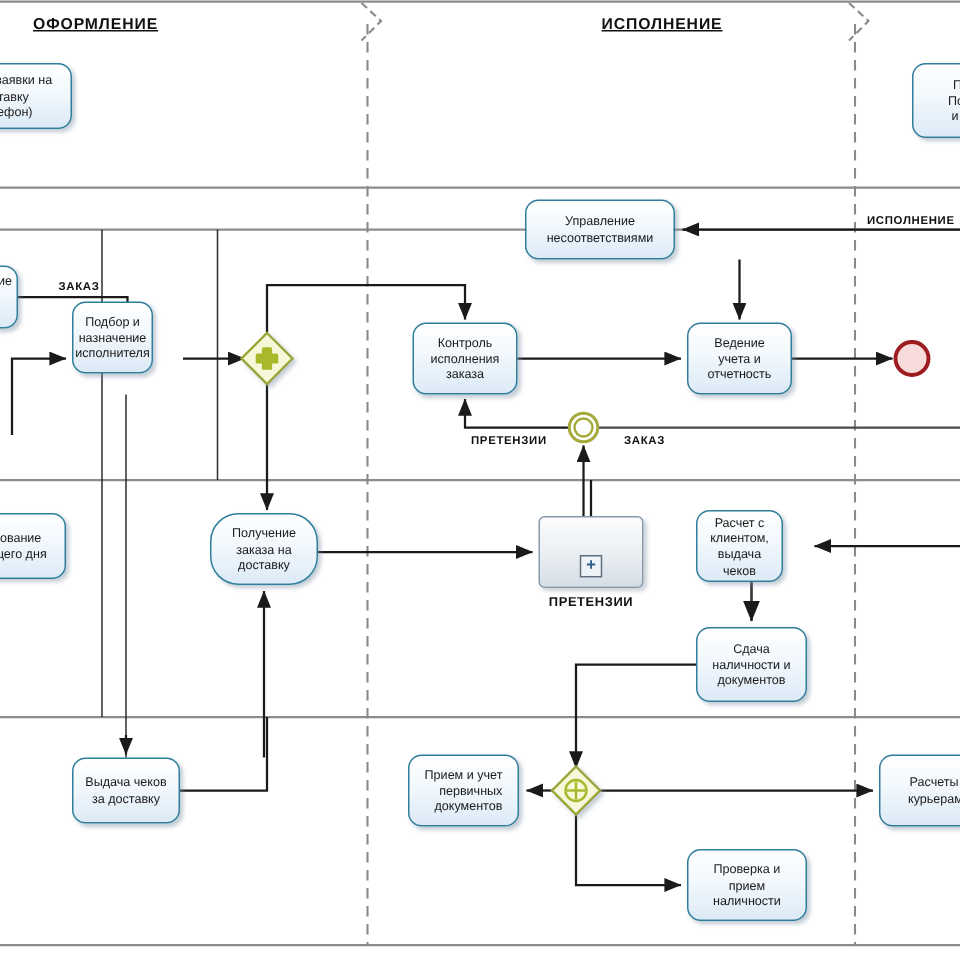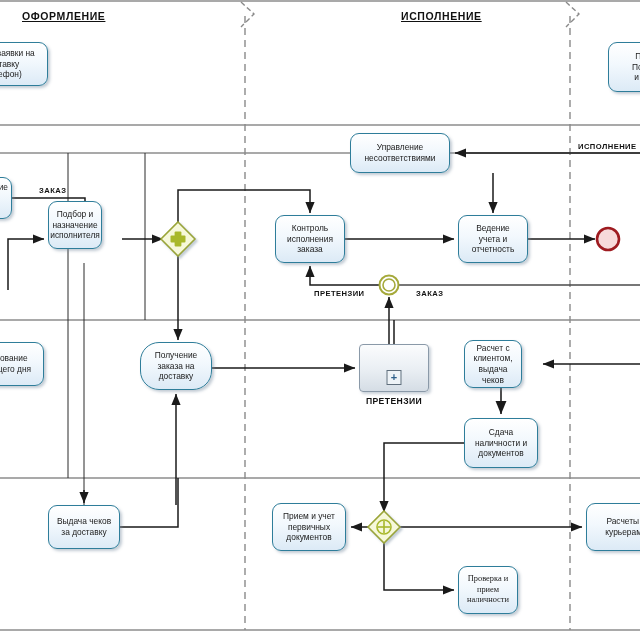--- a/index.html
+++ b/index.html
@@ -161,25 +161,25 @@
     </div>
 
   <div class="task" style="left:464px;top:418px;width:74px;height:50px;">
       <span>Сдача<br>наличности и<br>документов</span>
     </div>
 
   <div class="task" style="left:48px;top:505px;width:72px;height:44px;">
       <span>Выдача чеков<br>за доставку</span>
     </div>
 
-  <div class="task" style="left:272px;top:503px;width:74px;height:48px;">
+  <div class="task" style="left:272px;top:503px;width:74px;height:48px;text-align:right;">
       <span>Прием и учет<br>первичных<br>документов</span>
     </div>
 
-  <div class="task" style="left:458px;top:566px;width:60px;height:48px;font-family:Liberation Serif, serif;">
+  <div class="task" style="left:458px;top:566px;width:80px;height:48px;">
       <span>Проверка и<br>прием<br>наличности</span>
     </div>
 
   <div class="task" style="left:586px;top:503px;width:80px;height:48px;">
       <span>Расчеты с<br>курьерами</span>
     </div>
 
   <div class="subproc" style="left:359px;top:344px;width:70px;height:48px;">
     <div class="subproc-plus">+</div>
   </div>

